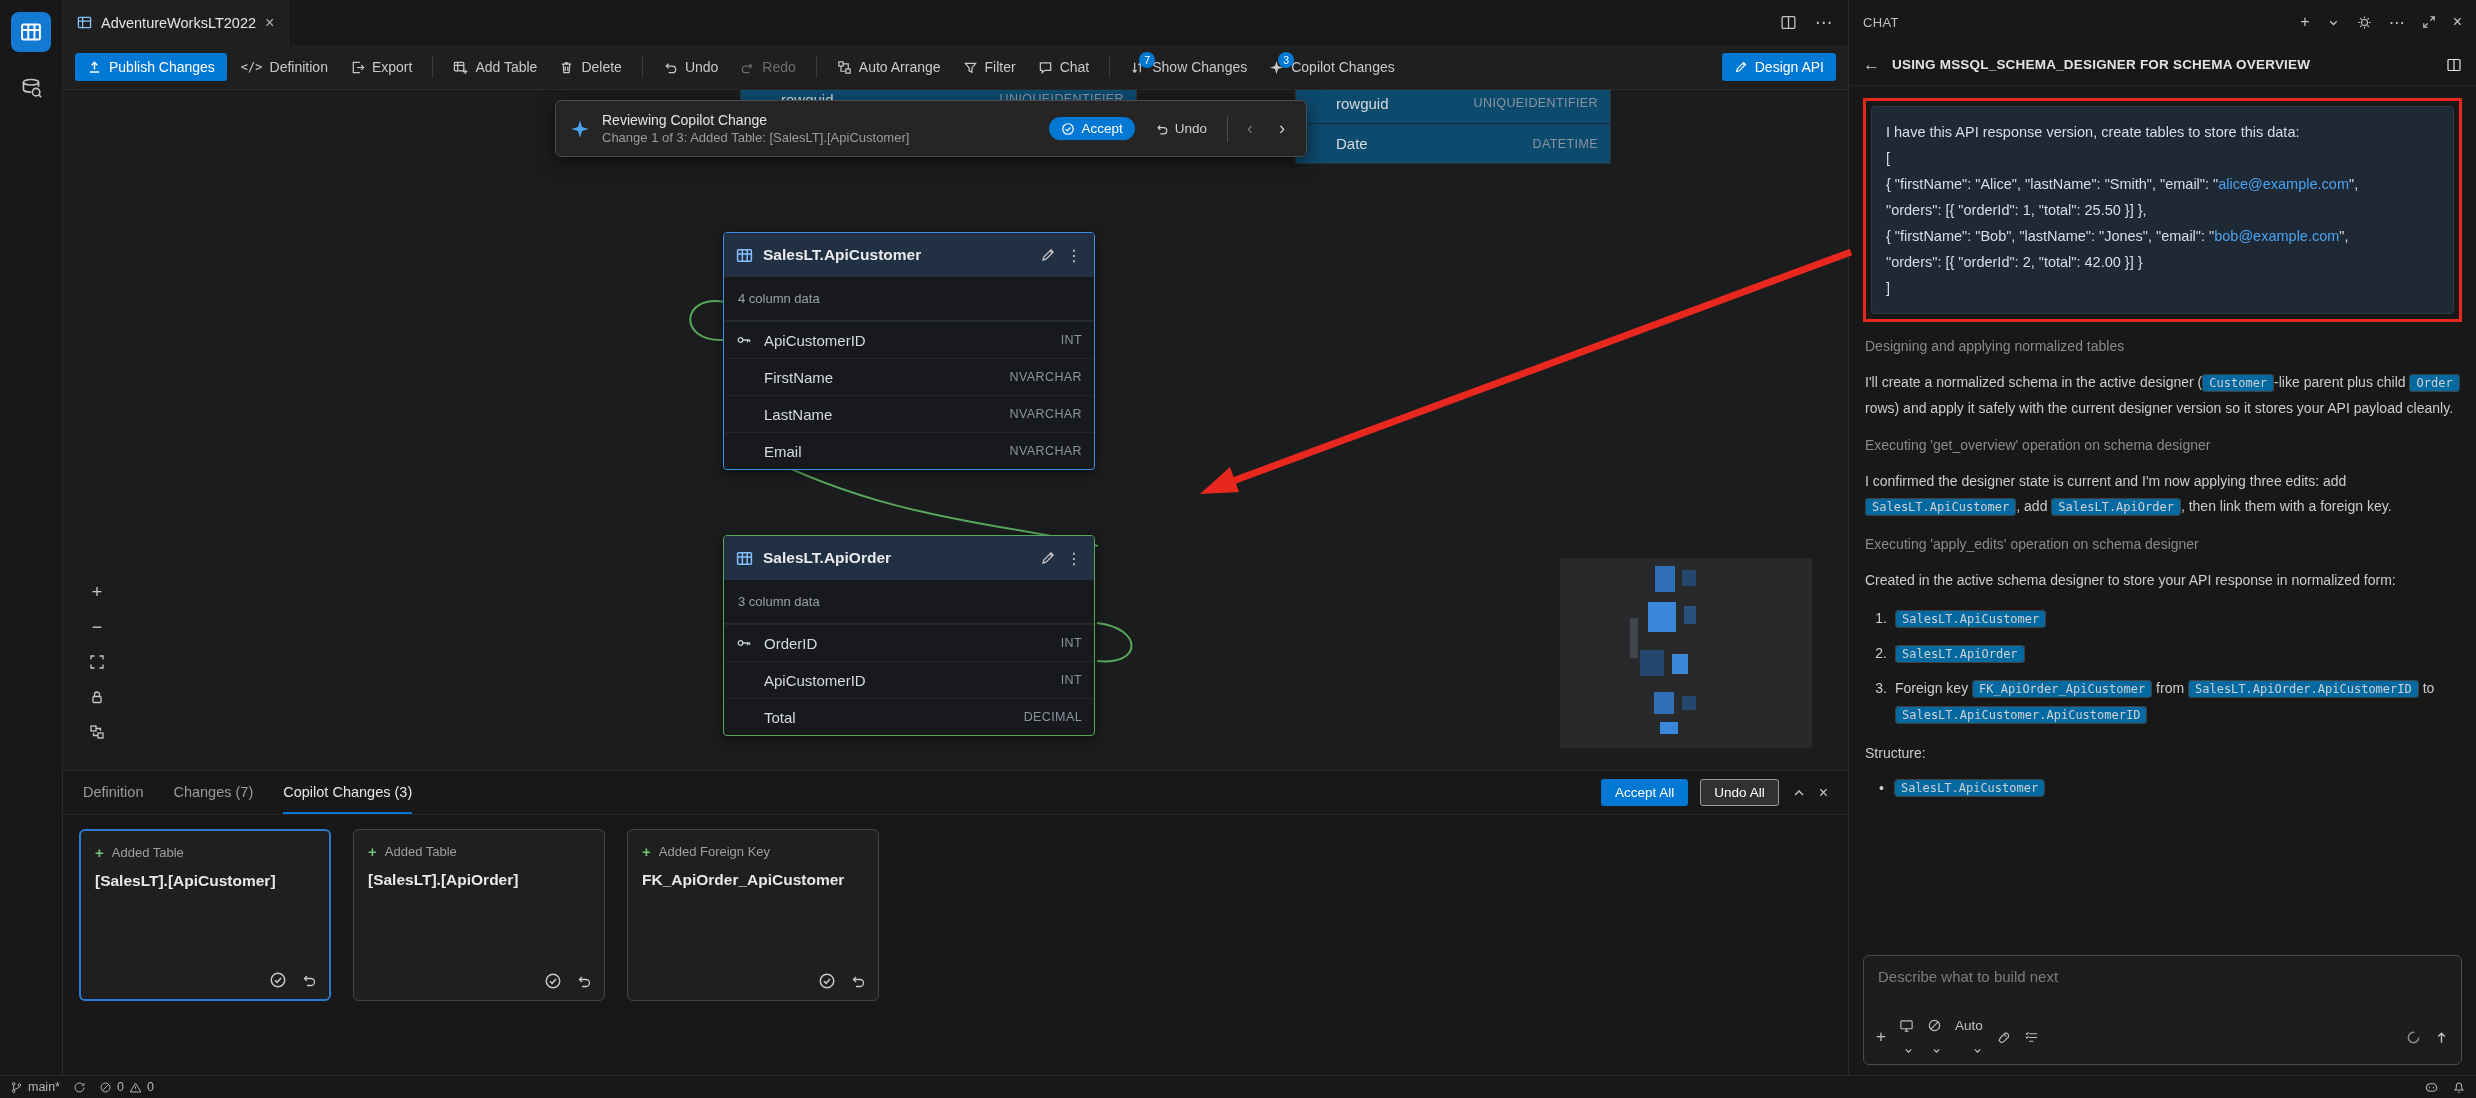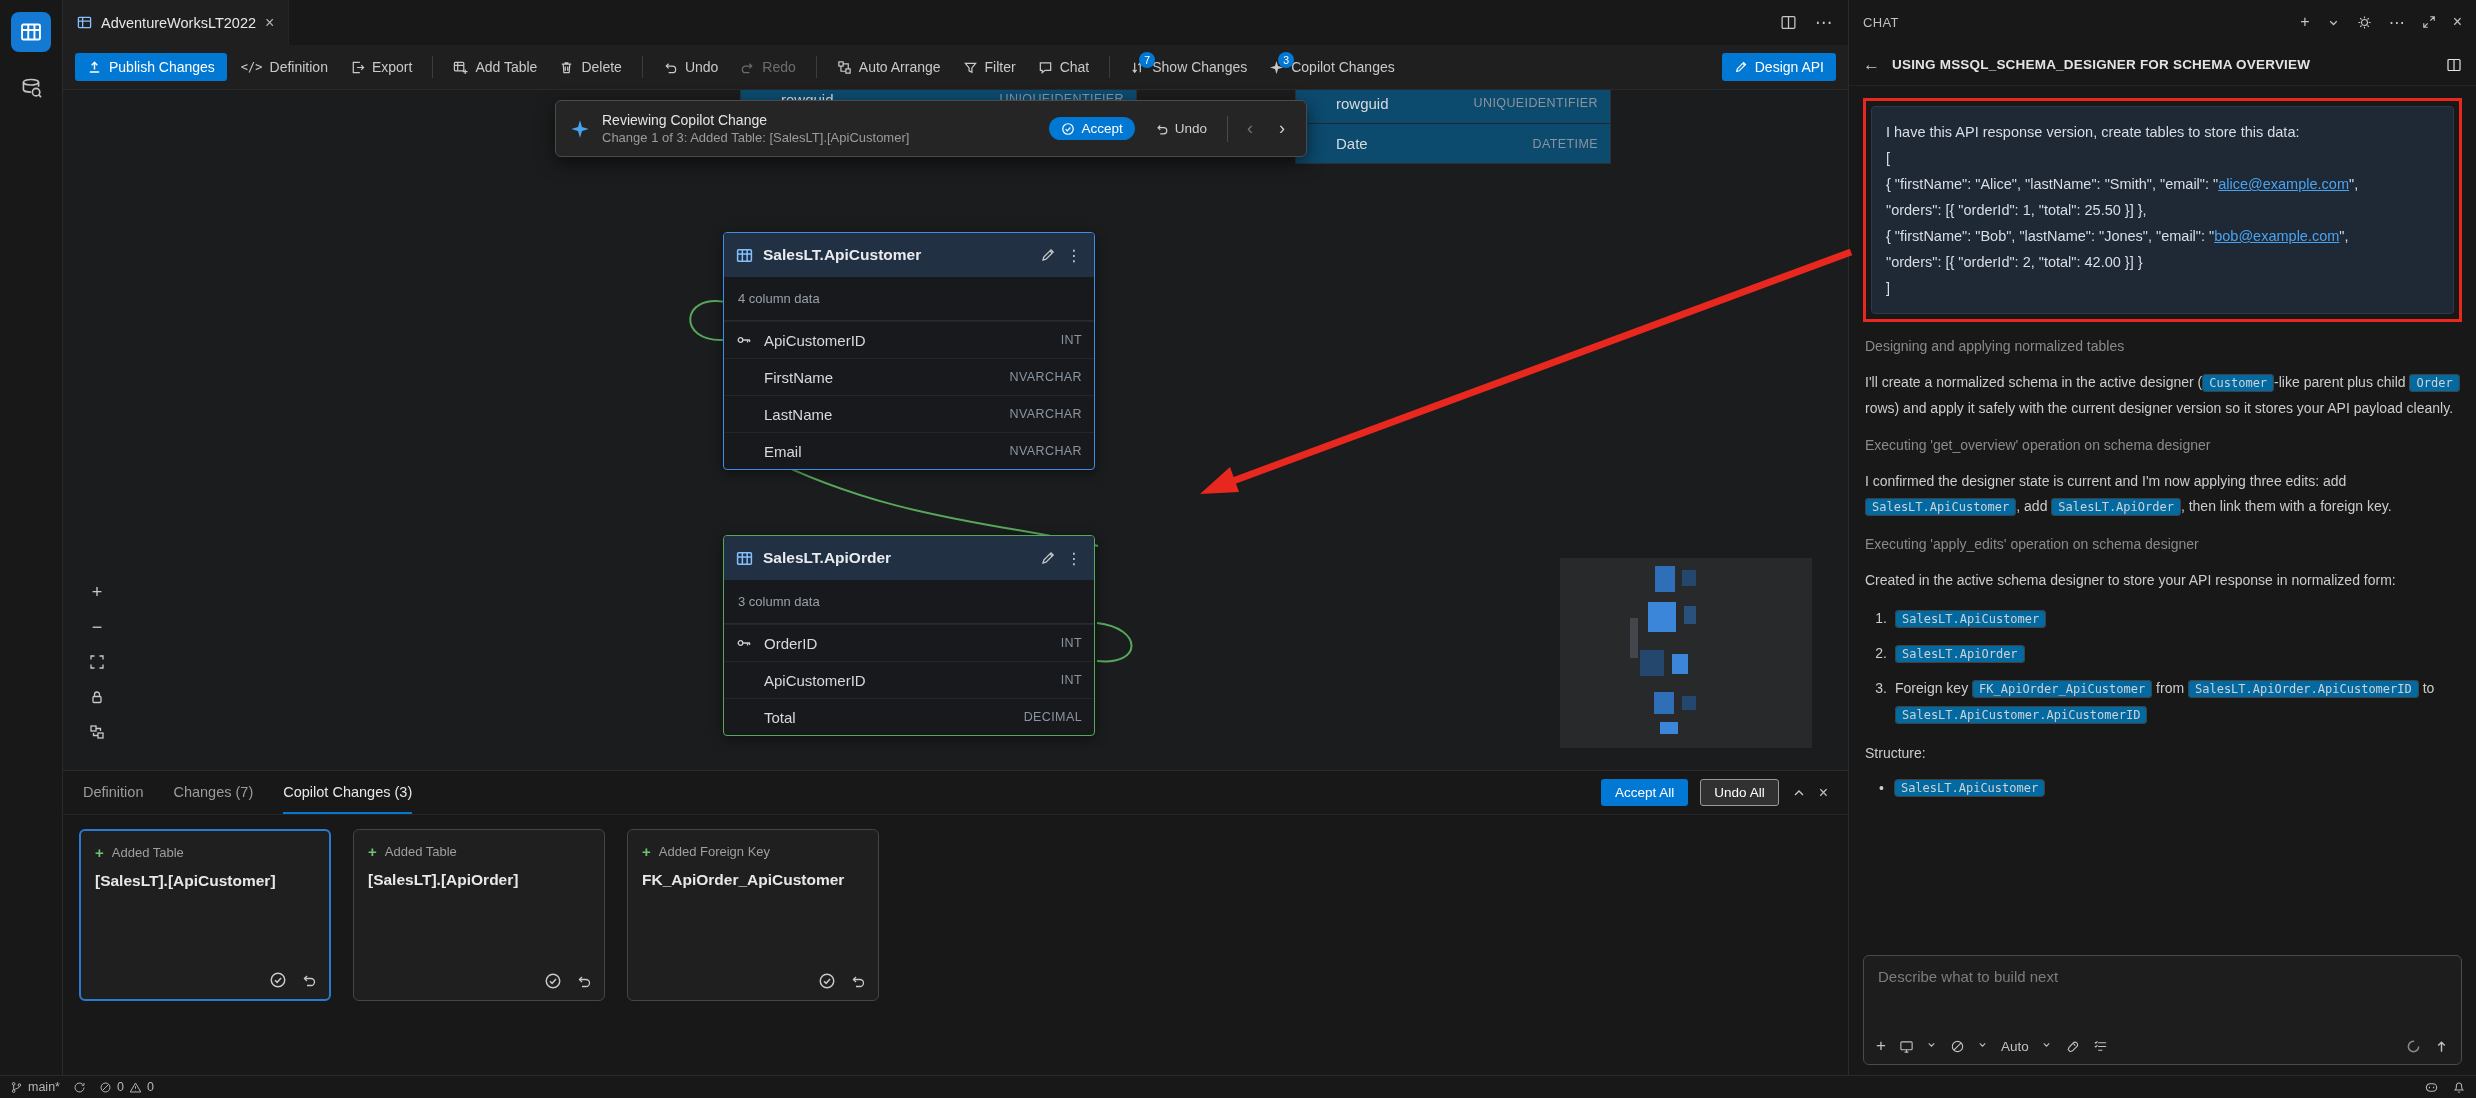--- a/index.html
+++ b/index.html
@@ -107,37 +107,37 @@
   .chat-title { font-size:13px; color:#bfbfbf; letter-spacing:.3px; }
   .chat-header-actions { margin-left:auto; display:flex; gap:17px; align-items:center; color:#c5c5c5; font-size:16px; }
   .chat-subheader { height:42px; display:flex; align-items:center; gap:12px; padding:0 14px;
                     border-bottom:1px solid #242424; color:#e3e3e3; }
   .back-arrow { font-size:17px; color:#c5c5c5; }
   .thread-title { font-size:13.5px; font-weight:700; letter-spacing:.2px; flex:1; white-space:nowrap; overflow:hidden; }
   .chat-body { flex:1; overflow:hidden; padding:12px 14px 0; }
   .redbox { border:3px solid #e8281e; padding:5px; margin-bottom:14px; }
   .usermsg { background:#1f2835; border:1px solid #2c3a4d; border-radius:4px; padding:12px 14px;
              font-size:14.5px; line-height:26px; color:#d8dee6; }
-  .usermsg .link { color:#4aa3f0;text-decoration:underline; }
+  .usermsg .link { color:#4aa3f0; }
   .status-line { color:#8a8a8a; font-size:14px; margin:16px 2px; }
   .chat-p { color:#ccc; font-size:14px; line-height:25px; margin:13px 2px; }
   .chip { font-family:"DejaVu Sans Mono",monospace; font-size:12px; background:#0369a1; border:1px solid #404040;
           border-radius:4px; padding:1px 6px; color:#ced1d5; white-space:nowrap; }
   .chat-list { margin:10px 2px 6px 6px; }
   .chat-li { display:flex; gap:8px; font-size:14px; line-height:25px; margin:9px 0; color:#ccc; }
   .li-num { width:18px; text-align:right; flex:none; }
   .li-body { flex:1; }
   .bullet-row { display:flex; gap:10px; align-items:center; margin:10px 0 0 16px; }
   .bullet-dot::before { content:"•"; color:#ccc; }
   .chat-input-wrap { padding:10px 14px 10px; }
   .chat-input { border:1px solid #4a4a4a; border-radius:6px; background:#1d1d1d; height:110px; position:relative; padding:12px 14px; }
   .chat-field { width:100%; background:transparent; border:none; outline:none; color:#d0d0d0; font-size:15px; font-family:inherit; }
   .chat-field::placeholder { color:#7c7c7c; }
   .chat-input-toolbar { position:absolute; left:12px; right:12px; bottom:8px; display:flex; align-items:center; gap:13px; color:#c0c0c0; }
-  .ci-group { display:flex; align-items:flex-start; gap:12px; }
+  .ci-group { display:flex; align-items:flex-end; gap:12px;flex-direction:column; }
   .ci-auto { font-size:13.5px; color:#c0c0c0; }
   .ci-right { margin-left:auto; display:flex; align-items:center; gap:13px; }
 
   
   .statusbar { position:absolute; left:0; top:1075px; width:2476px; height:23px; background:#181818;
                border-top:1px solid #2a2a2a; display:flex; align-items:center; padding:0 10px; gap:13px;
                font-size:12.5px; color:#b5b5b5; }
   .sb-item { display:flex; align-items:center; gap:5px; }
   .sb-right { margin-left:auto; display:flex; align-items:center; gap:13px; }
 

